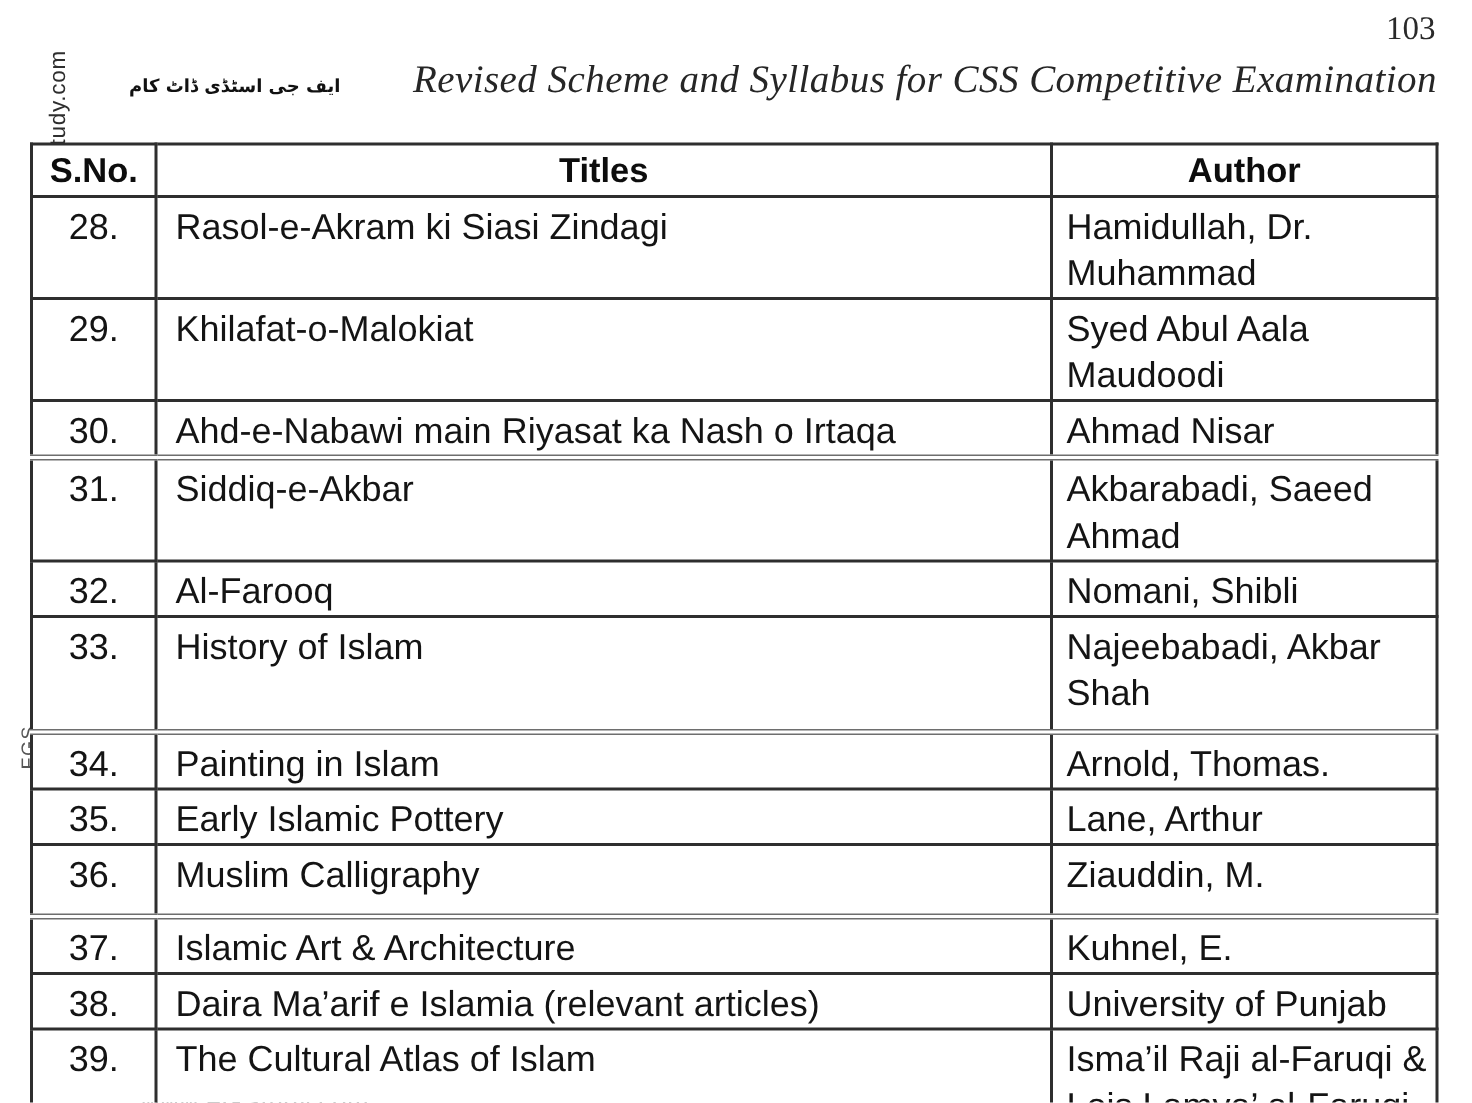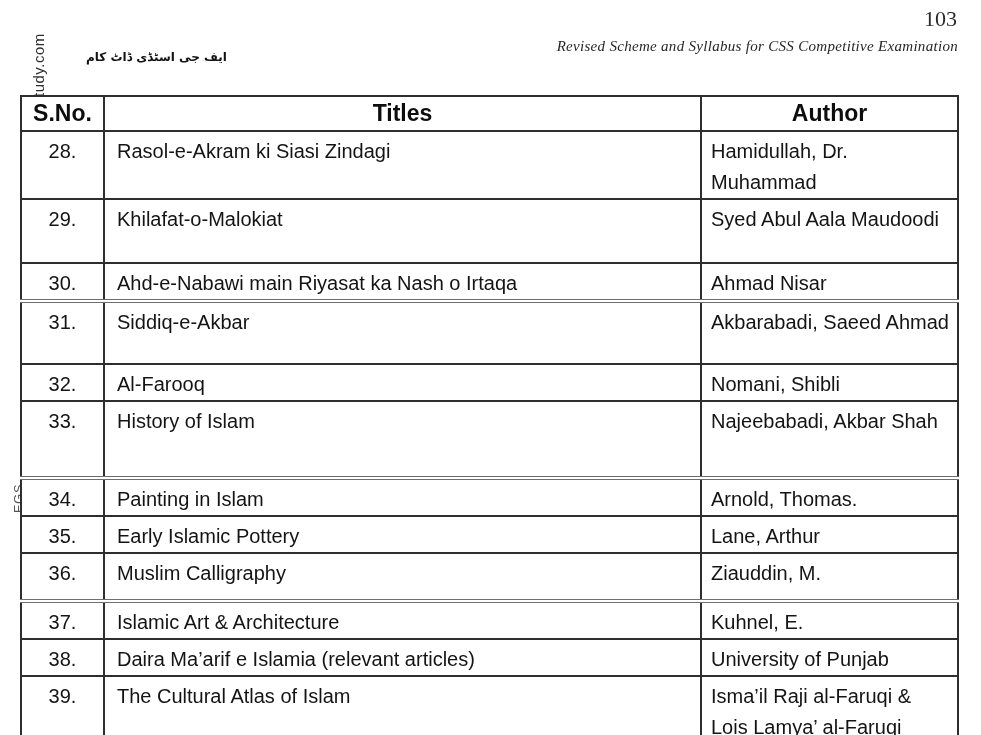--- a/index.html
+++ b/index.html
@@ -14,21 +14,21 @@
   
   .page-number {
     position: absolute; top: 6px; right: 24px;
     font-family: "Liberation Serif", serif;
     font-size: 22px; color: #2a2a2a;
   }
   .header-title {
     position: absolute; top: 38px; right: 23px;
     font-family: "Liberation Serif", serif;
     font-style: italic;
-    font-size: 15px; color: #262626;
+    font-size: 26px; color: #262626;
     letter-spacing: 0.3px;
   }
   
   .urdu-watermark {
     position: absolute; left: 86px; top: 50px;
     font-family: "DejaVu Sans", sans-serif;
     font-weight: bold; font-size: 12px;
     direction: rtl; color: #111;
   }
   .wm-vert-top {
@@ -60,21 +60,21 @@
     vertical-align: top;
     background: #fff;
   }
   table.books th {
     height: 35px;
     font-size: 23px; font-weight: bold;
     text-align: center; color: #0d0d0d;
     padding-top: 3px;
   }
   table.books td {
-    font-size: 20px; line-height: 31px;
+    font-size: 24px; line-height: 31px;
     color: #141414;
     padding-top: 4px;
   }
   td.c-sno   { text-align: center; }
   td.c-title { padding-left: 12px; padding-right: 8px; }
   td.c-author{ padding-left: 9px;  padding-right: 4px; }
   tr.sep td  { border-top: 4px double #6e6e6e; }
 </style>
 </head>
 <body>

